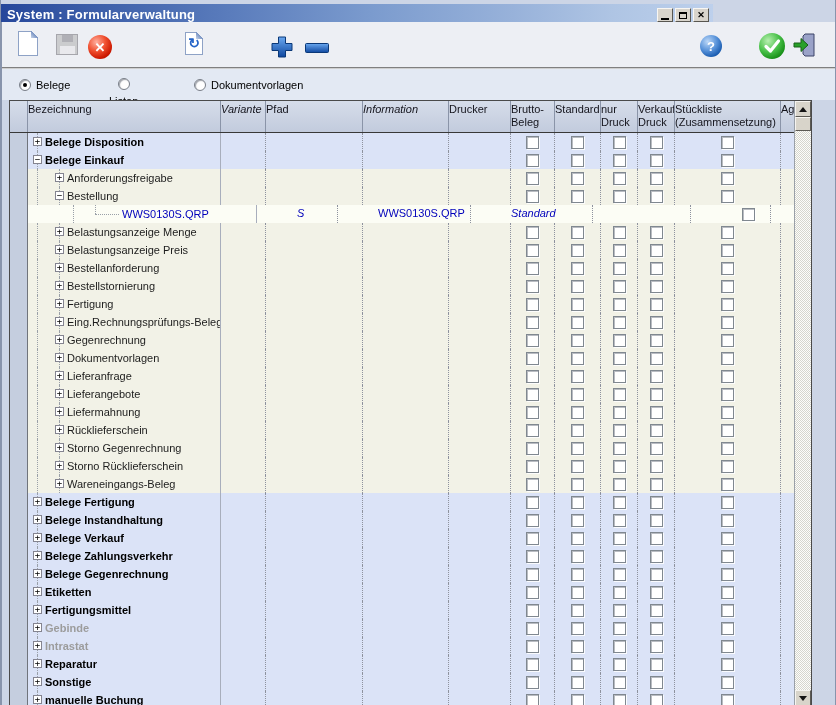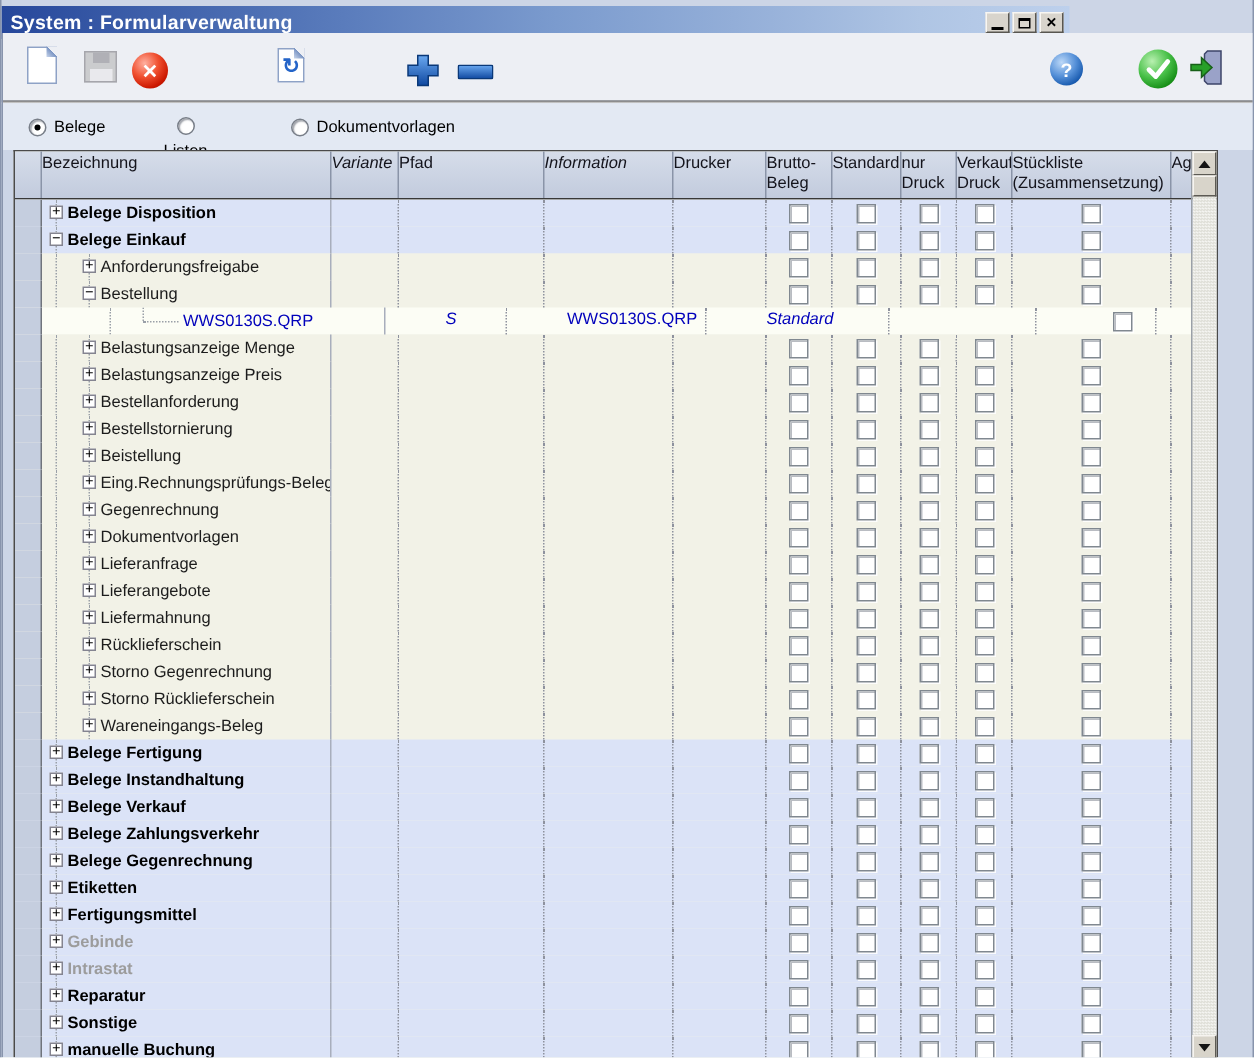--- a/index.html
+++ b/index.html
@@ -498,21 +498,21 @@
             <span class="cb"></span>
           </div>
           <div class="cell w11"></div>
         </div>
         <div class="grow k-child">
           <div class="cell w0 rowhdr"></div>
           <div class="cell w1 bez tree">
             <i class="vg" style="left: 9px;"></i>
             <i class="vg" style="left: 31px;"></i>
             <span class="toggle" style="left: 27px;">+</span>
-            <span class="lbl l1">Beistellung</span>
+            <span class="lbl l1">Fertigung</span>
           </div>
           <div class="cell w2 txt"></div>
           <div class="cell w3 txt"></div>
           <div class="cell w4 txt"></div>
           <div class="cell w5"></div>
           <div class="cell w6 chk">
             <span class="cb"></span>
           </div>
           <div class="cell w7 chk">
             <span class="cb"></span>

